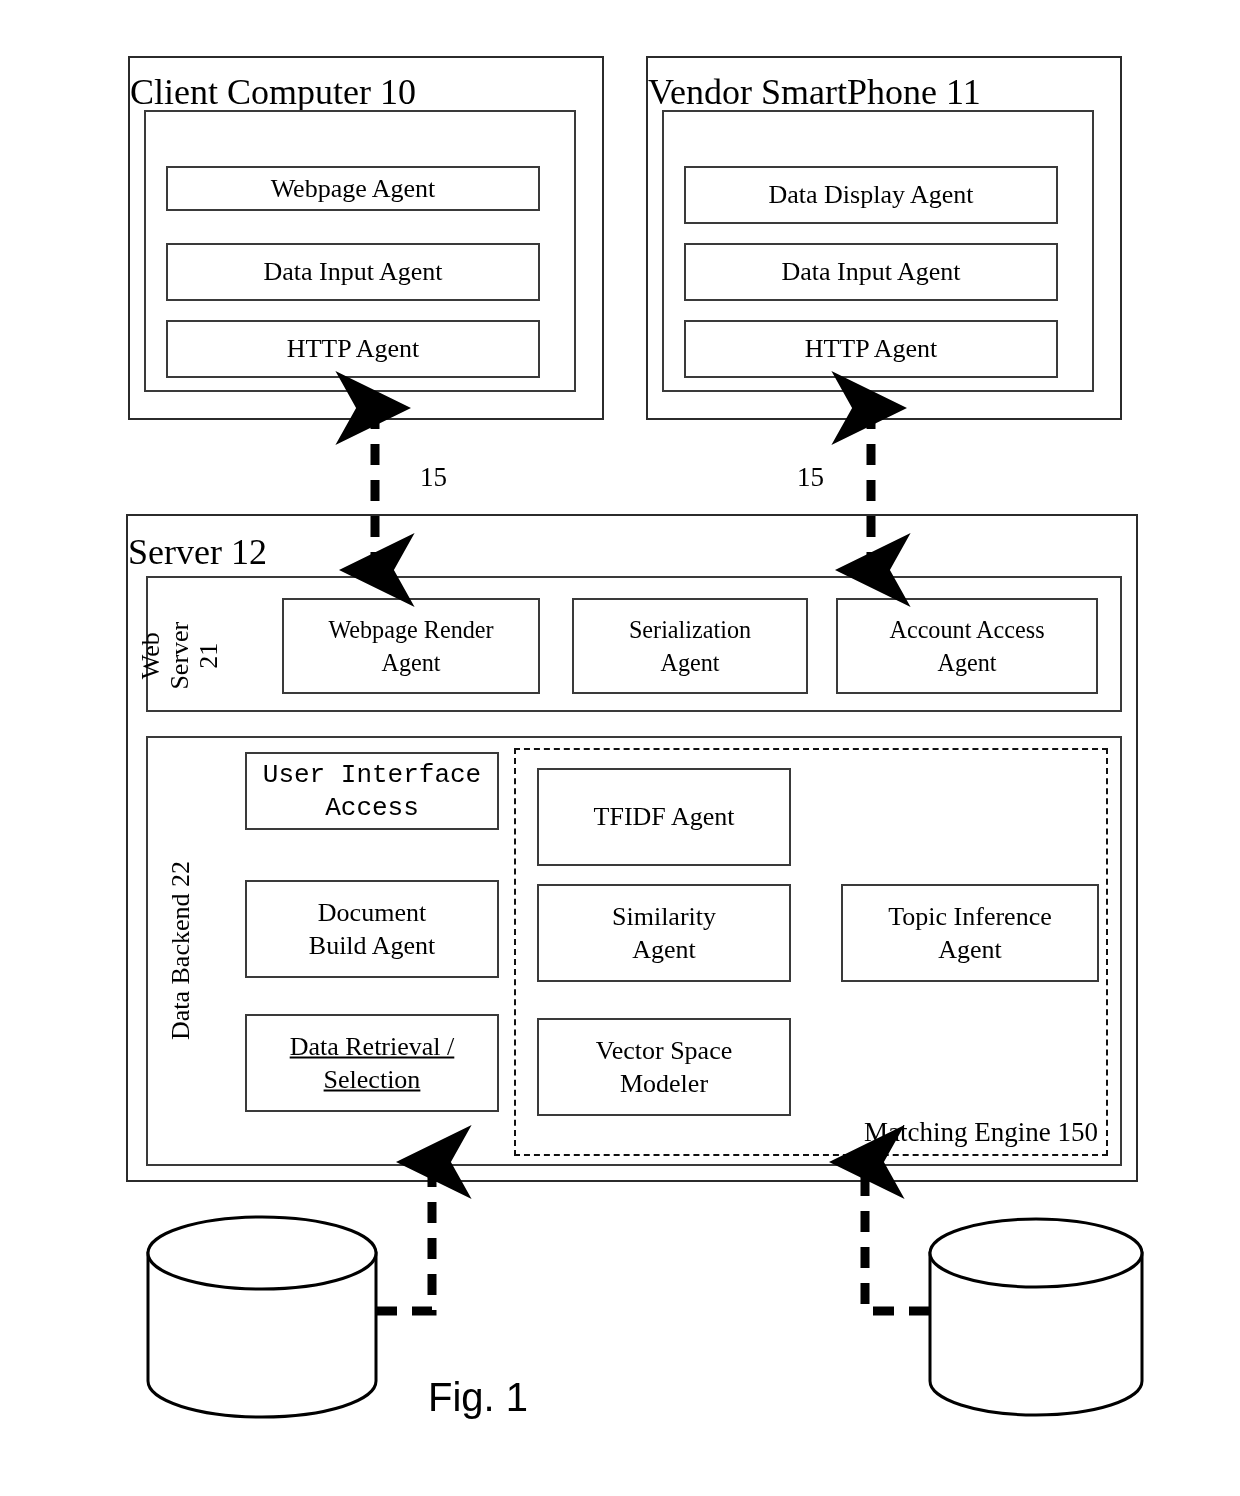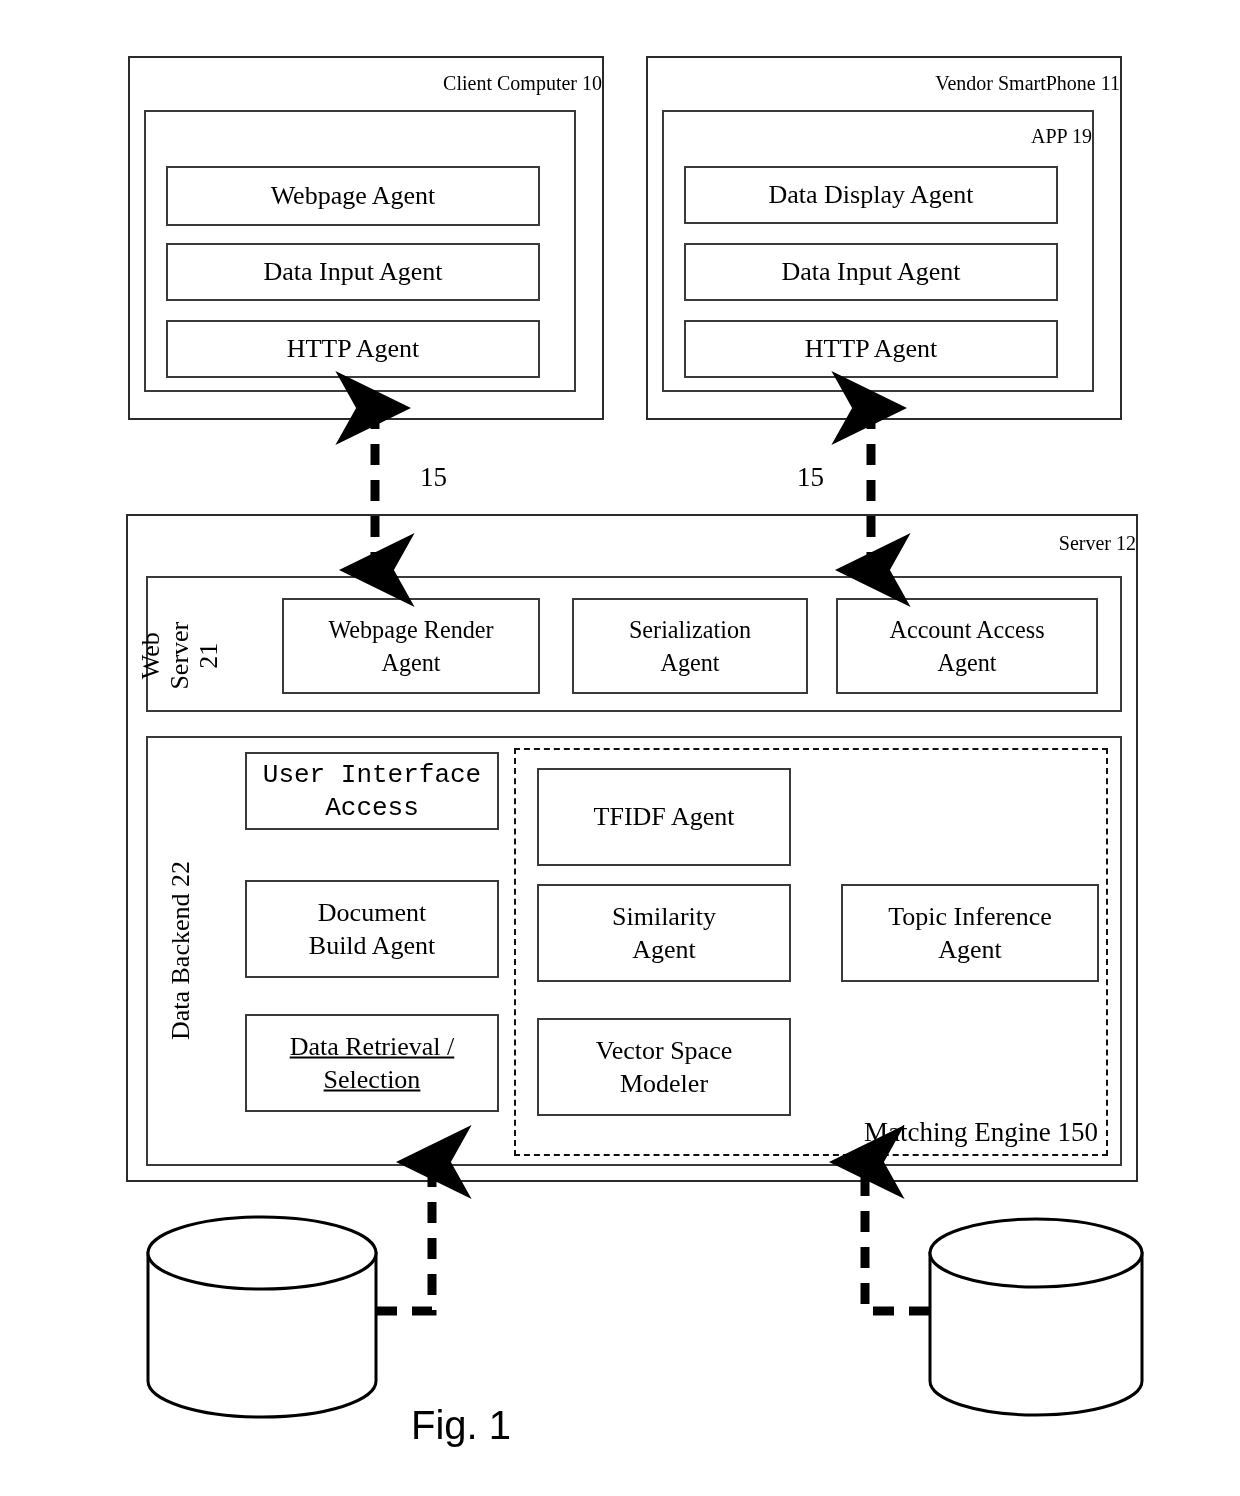--- a/index.html
+++ b/index.html
@@ -36,22 +36,22 @@
     position: absolute;
     box-sizing: border-box;
     border: 2.5px dashed #111111;
     background: transparent;
   }
 
   
   .title-text {
     position: absolute;
     width: 100%;
-    text-align: right;
-    font-size: 20px;
+    text-align: left;
+    font-size: 36px;
     line-height: 1.15;
     white-space: nowrap;
   }
   .cell-text {
     position: absolute;
     left: 0; right: 0;
     top: 50%;
     transform: translateY(-50%);
     text-align: center;
     font-size: 26px;
@@ -100,39 +100,38 @@
 </head>
 <body>
 
 <div id="canvas">
 
   <div class="box" style="left:128px; top:56px; width:476px; height:364px;">
     <div class="title-text" style="top:14px;">Client Computer 10</div>
 
     <div class="box-thin" style="left:14px; top:52px; width:432px; height:282px;">
 
-      <div class="box-thin" style="left:20px; top:54px; width:374px; height:60px;">
+      <div class="box-thin" style="left:20px; top:54px; width:374px; height:45px;">
         <div class="cell-text">Webpage Agent</div>
       </div>
 
       <div class="box-thin" style="left:20px; top:131px; width:374px; height:58px;">
         <div class="cell-text">Data Input Agent</div>
       </div>
 
       <div class="box-thin" style="left:20px; top:208px; width:374px; height:58px;">
         <div class="cell-text">HTTP Agent</div>
       </div>
     </div>
   </div>
 
   <div class="box" style="left:646px; top:56px; width:476px; height:364px;">
     <div class="title-text" style="top:14px;">Vendor SmartPhone 11</div>
 
     <div class="box-thin" style="left:14px; top:52px; width:432px; height:282px;">
-      <div class="title-text" style="top:13px;">APP 19</div>
 
       <div class="box-thin" style="left:20px; top:54px; width:374px; height:58px;">
         <div class="cell-text">Data Display Agent</div>
       </div>
 
       <div class="box-thin" style="left:20px; top:131px; width:374px; height:58px;">
         <div class="cell-text">Data Input Agent</div>
       </div>
 
       <div class="box-thin" style="left:20px; top:208px; width:374px; height:58px;">
@@ -207,21 +206,21 @@
       </div>
     </div>
   </div>
 
   <div class="cyl-text" style="left:146px; top:1281px; width:232px; white-space: pre-line;">Organization
 Database 5</div>
 
   <div class="cyl-text" style="left:928px; top:1281px; width:216px; white-space: pre-line;">Topic Model
 25</div>
 
-  <div class="fig-caption" style="left:411px; top:1375px;margin-top:28px;">Fig. 1</div>
+  <div class="fig-caption" style="left:428px; top:1375px;">Fig. 1</div>
 
   <svg id="overlay" viewBox="0 0 1240 1496" xmlns="http://www.w3.org/2000/svg">
     <defs>
       <marker id="arrHead" markerWidth="9" markerHeight="9" refX="4.5" refY="4.2" orient="auto" markerUnits="strokeWidth">
         <path d="M0.4,8.6 L4.5,0.2 L8.6,8.6 L4.5,6.3 Z" fill="#000"></path>
       </marker>
       <marker id="arrHeadDown" markerWidth="9" markerHeight="9" refX="4.5" refY="4.8" orient="auto" markerUnits="strokeWidth">
         <path d="M0.4,0.4 L4.5,8.8 L8.6,0.4 L4.5,2.7 Z" fill="#000"></path>
       </marker>
     </defs>

